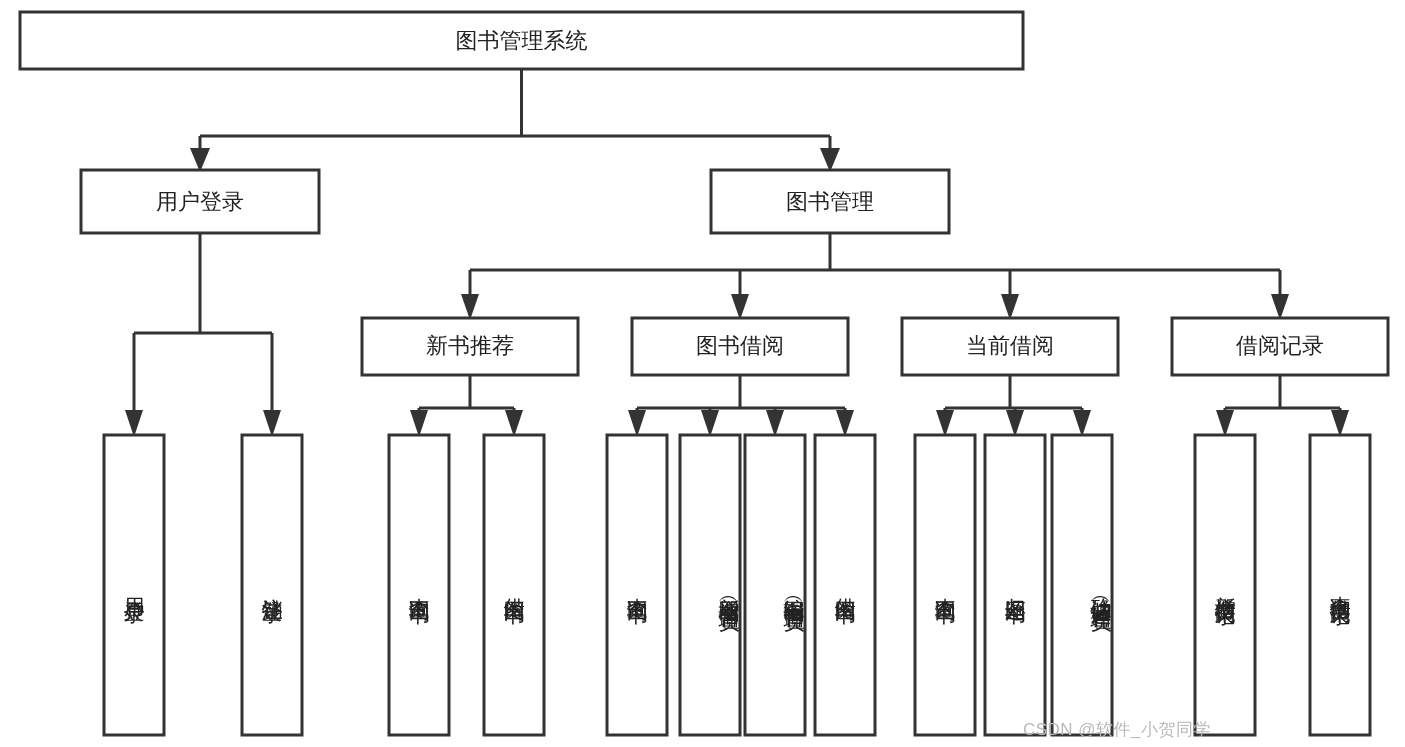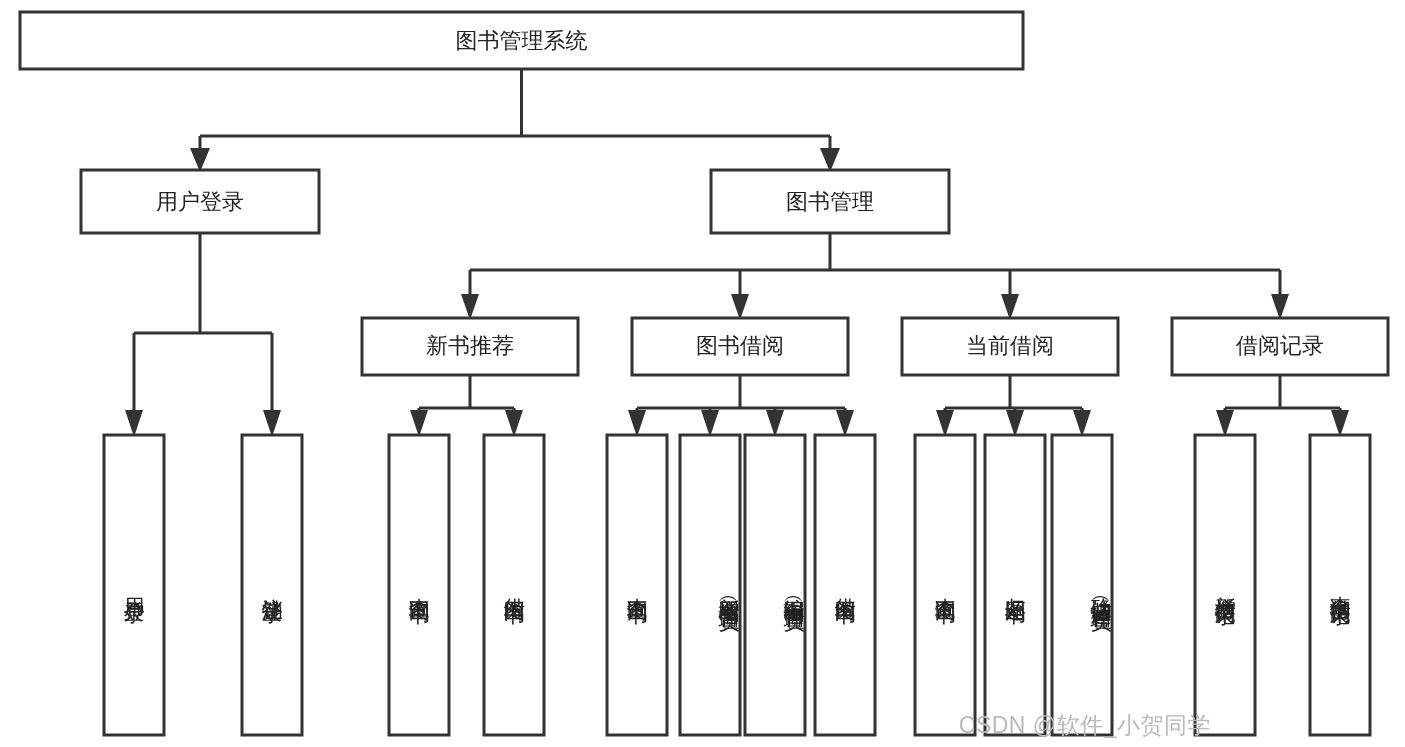--- a/index.html
+++ b/index.html
@@ -64,21 +64,21 @@
     justify-content: center;
     text-align: center;
     white-space: nowrap;
     pointer-events: none;
   }
   .watermark {
     position: absolute;
     right: 8px;
     bottom: 6px;
     font-family: "Liberation Sans", "DejaVu Sans", sans-serif;
-    font-size: 23px;
+    font-size: 17px;
     color: #b9b9b9;
     letter-spacing: 0.5px;
     white-space: nowrap;
   }
 </style>
 </head>
 <body>
 
 <div id="diagram-root">
 

